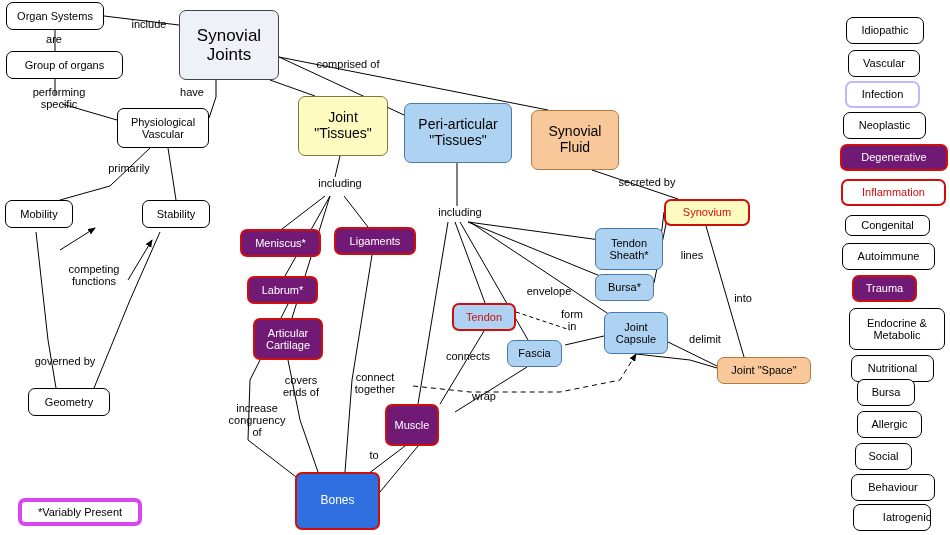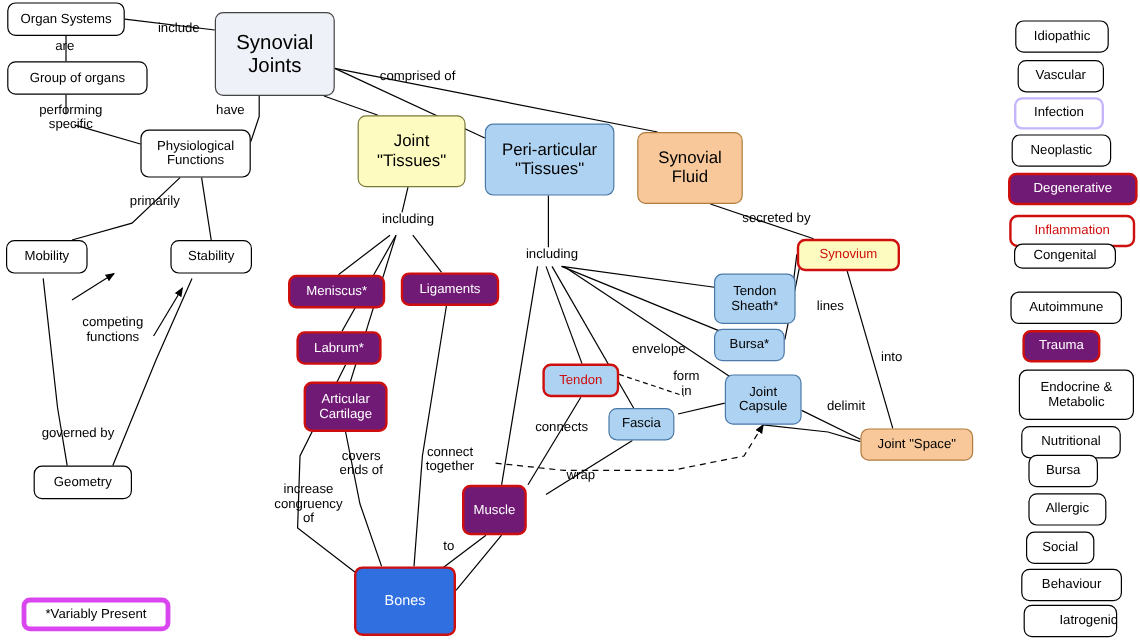--- a/index.html
+++ b/index.html
@@ -136,21 +136,21 @@
       <path d="M405,446 L360,480"></path>
       <path d="M418,446 L380,492"></path>
     </g>
   </svg>
 
   <div class="node plain" style="left:6px;top:2px;width:98px;height:28px;"><span>Organ Systems</span></div>
   <div class="node plain" style="left:6px;top:51px;width:117px;height:28px;"><span>Group of organs</span></div>
   <div class="node big" style="left:179px;top:10px;width:100px;height:70px;"><span>Synovial
 Joints</span></div>
   <div class="node plain" style="left:117px;top:108px;width:92px;height:40px;"><span>Physiological
-Functions</span></div>
+Vascular</span></div>
   <div class="node plain" style="left:5px;top:200px;width:68px;height:28px;"><span>Mobility</span></div>
   <div class="node plain" style="left:142px;top:200px;width:68px;height:28px;"><span>Stability</span></div>
   <div class="node plain" style="left:28px;top:388px;width:82px;height:28px;"><span>Geometry</span></div>
   <div class="node legend" style="left:18px;top:498px;width:124px;height:28px;"><span>*Variably Present</span></div>
 
   <div class="node yellow" style="left:298px;top:96px;width:90px;height:60px;"><span>Joint
 "Tissues"</span></div>
   <div class="node blue" style="left:404px;top:103px;width:108px;height:60px;"><span>Peri-articular
 "Tissues"</span></div>
   <div class="node orange" style="left:531px;top:110px;width:88px;height:60px;"><span>Synovial
@@ -172,21 +172,21 @@
 Capsule</span></div>
   <div class="node space" style="left:717px;top:357px;width:94px;height:27px;"><span>Joint "Space"</span></div>
   <div class="node bonesn" style="left:295px;top:472px;width:85px;height:58px;"><span>Bones</span></div>
 
   <div class="node plain" style="left:846px;top:17px;width:78px;height:27px;"><span>Idiopathic</span></div>
   <div class="node plain" style="left:848px;top:50px;width:72px;height:27px;"><span>Vascular</span></div>
   <div class="node redout" style="left:845px;top:81px;width:75px;height:27px;"><span>Infection</span></div>
   <div class="node plain" style="left:843px;top:112px;width:83px;height:27px;"><span>Neoplastic</span></div>
   <div class="node bluefill" style="left:840px;top:144px;width:108px;height:27px;"><span>Degenerative</span></div>
   <div class="node redtext" style="left:841px;top:179px;width:105px;height:27px;"><span>Inflammation</span></div>
-  <div class="node plain" style="left:845px;top:203px;width:85px;height:21px;"><span>Congenital</span></div>
+  <div class="node plain" style="left:845px;top:215px;width:85px;height:21px;"><span>Congenital</span></div>
   <div class="node plain" style="left:842px;top:243px;width:93px;height:27px;"><span>Autoimmune</span></div>
   <div class="node bluefill" style="left:852px;top:275px;width:65px;height:27px;"><span>Trauma</span></div>
   <div class="node plain" style="left:849px;top:308px;width:96px;height:42px;"><span>Endocrine &amp;
 Metabolic</span></div>
   <div class="node plain" style="left:851px;top:355px;width:83px;height:27px;"><span>Nutritional</span></div>
   <div class="node plain" style="left:857px;top:379px;width:58px;height:27px;"><span>Bursa</span></div>
   <div class="node plain" style="left:857px;top:411px;width:65px;height:27px;"><span>Allergic</span></div>
   <div class="node plain" style="left:855px;top:443px;width:57px;height:27px;"><span>Social</span></div>
   <div class="node plain" style="left:851px;top:474px;width:84px;height:27px;"><span>Behaviour</span></div>
   <div class="node plain" style="left:853px;top:504px;width:78px;height:27px;padding-left:34px;"><span>Iatrogenic</span></div>

